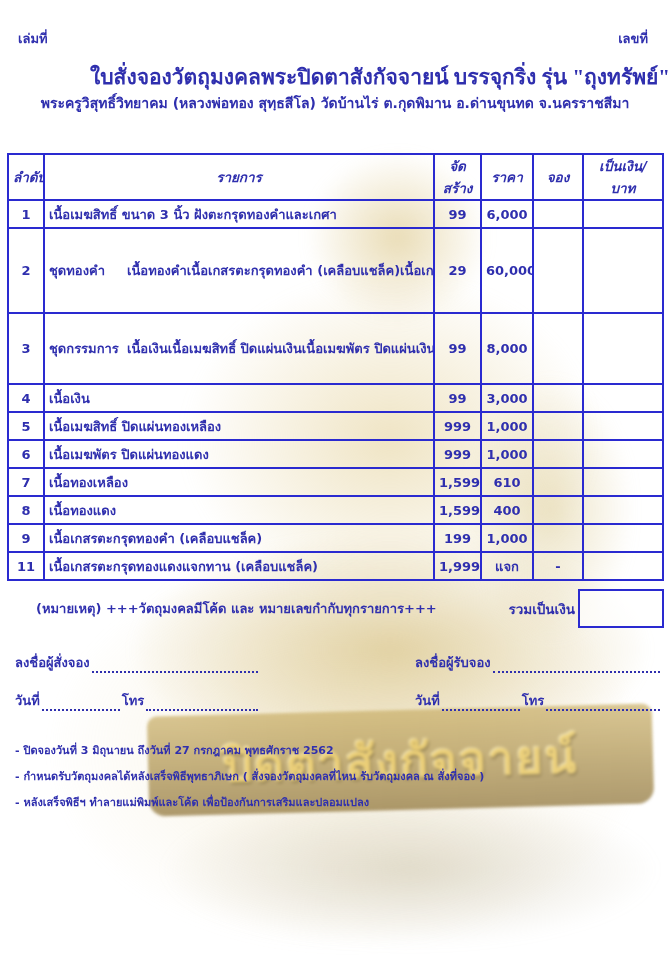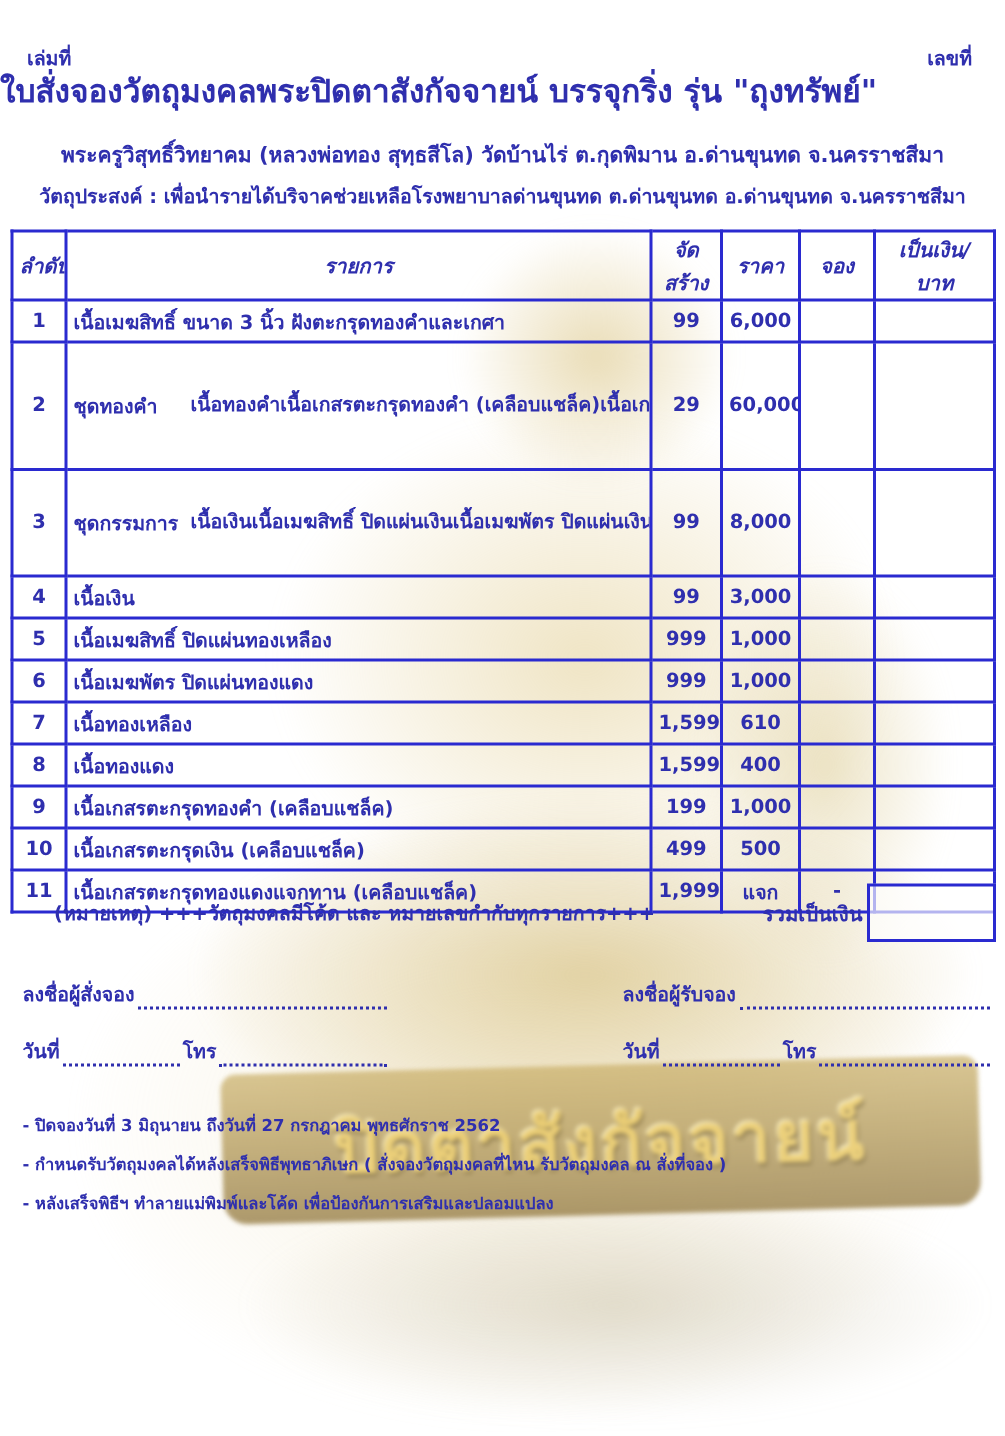--- a/index.html
+++ b/index.html
@@ -43,22 +43,22 @@
     color:#e7c354;
     text-shadow:1px 2px 2px #6b5520, -1px -1px 1px #fdf2c0;
     white-space:nowrap;
   }
   
   #content{position:absolute;inset:0;z-index:1;}
   .corner{position:absolute;top:28px;font-size:13px;font-weight:700;}
   #book-no{left:18px;}
   #doc-no{right:22px;}
   .title{
-    position:absolute;top:44px;left:0;width:100%;
-    text-align:left;font-size:21px;font-weight:700;
+    position:absolute;top:60px;left:0;width:100%;
+    text-align:right;font-size:21px;font-weight:700;font-family:Liberation Serif, serif;
   }
   .sub1{
     position:absolute;top:92px;left:0;width:100%;
     text-align:center;font-size:14px;font-weight:700;
   }
   .sub2{
     position:absolute;top:120px;left:0;width:100%;
     text-align:center;font-size:13px;font-weight:600;
   }
   
@@ -128,21 +128,20 @@
       <span class="wm-base-text">ปิดตาสังกัจจายน์</span>
     </div>
   </div>
 
   <div id="content">
     <div id="book-no" class="corner">เล่มที่</div>
     <div id="doc-no" class="corner">เลขที่</div>
 
     <div class="title">ใบสั่งจองวัตถุมงคลพระปิดตาสังกัจจายน์  บรรจุกริ่ง รุ่น "ถุงทรัพย์"</div>
     <div class="sub1">พระครูวิสุทธิ์วิทยาคม (หลวงพ่อทอง สุทฺธสีโล)  วัดบ้านไร่ ต.กุดพิมาน อ.ด่านขุนทด จ.นครราชสีมา</div>
-    <div class="sub2">วัตถุประสงค์ : เพื่อนำรายได้บริจาคช่วยเหลือโรงพยาบาลด่านขุนทด   ต.ด่านขุนทด  อ.ด่านขุนทด   จ.นครราชสีมา</div>
 
     <table class="order">
       <colgroup>
         <col style="width:36px">
           <col style="width:390px">
           <col style="width:47px">
         <col style="width:52px">
           <col style="width:50px">
           <col style="width:80px">
       </colgroup>
@@ -247,28 +246,20 @@
       </tr>
       <tr class="rs">
         <td class="c">9</td>
         <td class="item">เนื้อเกสรตะกรุดทองคำ (เคลือบแชล็ค)</td>
         <td class="c">199</td>
         <td class="c">1,000</td>
         <td class="c"></td>
         <td class="c"></td>
       </tr>
       <tr class="rs">
-        <td class="c">10</td>
-        <td class="item">เนื้อเกสรตะกรุดเงิน (เคลือบแชล็ค)</td>
-        <td class="c">499</td>
-        <td class="c">500</td>
-        <td class="c"></td>
-        <td class="c"></td>
-      </tr>
-      <tr class="rs">
         <td class="c">11</td>
         <td class="item">เนื้อเกสรตะกรุดทองแดงแจกทาน (เคลือบแชล็ค)</td>
         <td class="c">1,999</td>
         <td class="c">แจก</td>
         <td class="c">-</td>
         <td class="c"></td>
       </tr>
     </tbody>
       </table>
 

